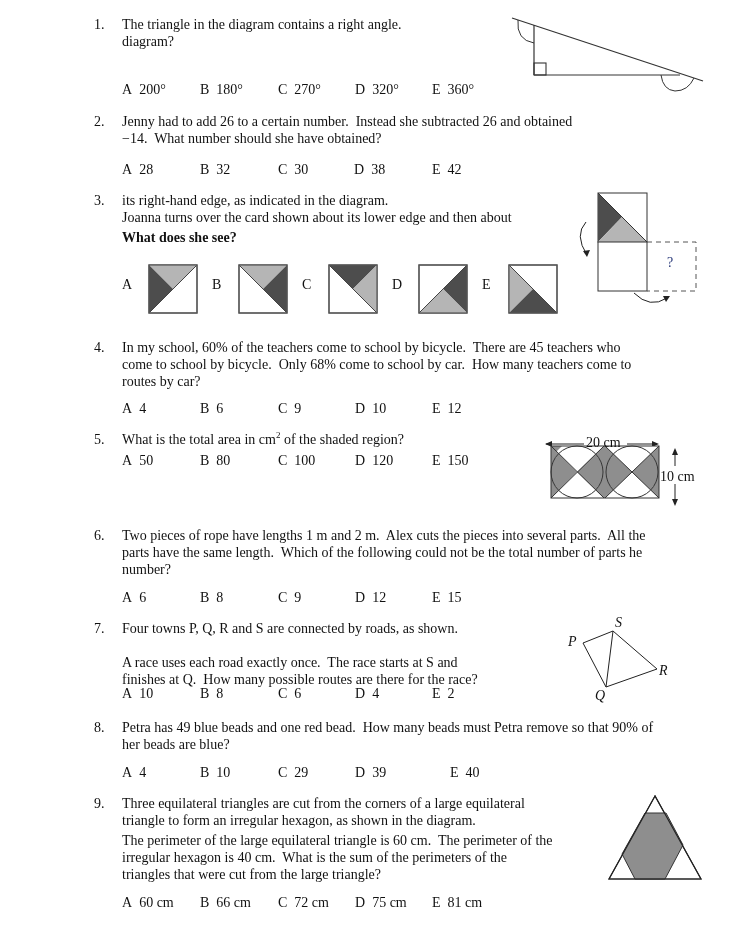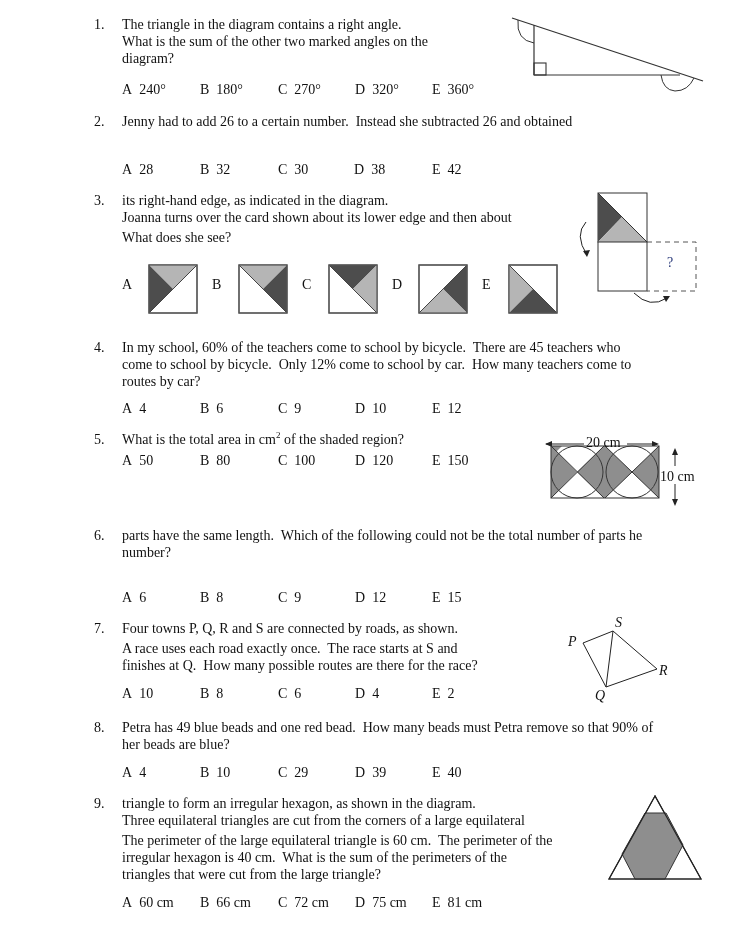--- a/index.html
+++ b/index.html
@@ -19,60 +19,60 @@
   sup { font-size: 9px; line-height: 0; }
   i { font-style: italic; }
 </style>
 </head>
 <body>
 
 <div class="q" style="top:16px;">
   <span class="qnum">1.</span>
   <div class="qtext">
     <div class="para">The triangle in the diagram contains a right angle.</div>
-    <div class="para">What is the sum of the other two marked angles on the</div>
     <div class="para">diagram?</div>
   </div>
   <div class="opts" style="top:65px;">
-    <span class="opt" style="left:0"><span>A</span>&nbsp;&nbsp;<span>240°</span></span>
+    <span class="opt" style="left:0"><span>A</span>&nbsp;&nbsp;<span>200°</span></span>
     <span class="opt" style="left:78px"><span>B</span>&nbsp;&nbsp;<span>180°</span></span>
     <span class="opt" style="left:156px"><span>C</span>&nbsp;&nbsp;<span>270°</span></span>
     <span class="opt" style="left:233px"><span>D</span>&nbsp;&nbsp;<span>320°</span></span>
     <span class="opt" style="left:310px"><span>E</span>&nbsp;&nbsp;<span>360°</span></span>
   </div>
 </div>
 <svg class="diagram" style="left:500px;top:10px;" width="220" height="100" viewBox="0 0 220 100">
   <line x1="12" y1="8" x2="203" y2="71" stroke="#333" stroke-width="1.2"></line>
   <line x1="34" y1="15" x2="34" y2="65" stroke="#333" stroke-width="1.2"></line>
   <line x1="34" y1="65" x2="180" y2="65" stroke="#777" stroke-width="1.6"></line>
   <rect x="34" y="53" width="12" height="12" fill="none" stroke="#333" stroke-width="1.1"></rect>
   <path d="M18,10 Q16,30 34,33" fill="none" stroke="#333" stroke-width="1"></path>
   <path d="M161,65 Q163,80 175,81 Q188,81 194,68" fill="none" stroke="#333" stroke-width="1"></path>
 </svg>
 
 <div class="q" style="top:113px;">
   <span class="qnum">2.</span>
   <div class="qtext">
     <div class="para">Jenny had to add 26 to a certain number.  Instead she subtracted 26 and obtained</div>
+    <div class="para">−14.  What number should she have obtained?</div>
   </div>
   <div class="opts" style="top:48px;">
     <span class="opt" style="left:0"><span>A</span>&nbsp;&nbsp;<span>28</span></span>
     <span class="opt" style="left:78px"><span>B</span>&nbsp;&nbsp;<span>32</span></span>
     <span class="opt" style="left:156px"><span>C</span>&nbsp;&nbsp;<span>30</span></span>
     <span class="opt" style="left:232px"><span>D</span>&nbsp;&nbsp;<span>38</span></span>
     <span class="opt" style="left:310px"><span>E</span>&nbsp;&nbsp;<span>42</span></span>
   </div>
 </div>
 
 <div class="q" style="top:192px;">
   <span class="qnum">3.</span>
   <div class="qtext">
     <div class="para">its right-hand edge, as indicated in the diagram.</div>
     <div class="para">Joanna turns over the card shown about its lower edge and then about</div>
-    <div class="para" style="margin-top:3px;">What does she see?</div>
+    <div class="para" style="margin-top:3px;font-weight:bold;">What does she see?</div>
   </div>
 </div>
 
 <span class="lbl" style="left:122px;top:277px;">A</span>
 <span class="lbl" style="left:212px;top:277px;">B</span>
 <span class="lbl" style="left:302px;top:277px;">C</span>
 <span class="lbl" style="left:392px;top:277px;">D</span>
 <span class="lbl" style="left:482px;top:277px;">E</span>
 
 <svg class="diagram" style="left:148px;top:264px;" width="50" height="50" viewBox="0 0 50 50">
@@ -124,21 +124,21 @@
     <path d="M74,108 Q90,124 107,113" fill="none" stroke="#222" stroke-width="1"></path>
     <polygon points="110,111 103,111 106,117" fill="#222"></polygon>
   </svg>
   <span class="lbl" style="left:107px;top:70px;color:#2a3a7a;">?</span>
 </div>
 
 <div class="q" style="top:339px;">
   <span class="qnum">4.</span>
   <div class="qtext">
     <div class="para">In my school, 60% of the teachers come to school by bicycle.  There are 45 teachers who</div>
-    <div class="para">come to school by bicycle.  Only 12% come to school by car.  How many teachers come to</div>
+    <div class="para">come to school by bicycle.  Only 68% come to school by car.  How many teachers come to</div>
     <div class="para">routes by car?</div>
   </div>
   <div class="opts" style="top:61px;">
     <span class="opt" style="left:0"><span>A</span>&nbsp;&nbsp;<span>4</span></span>
     <span class="opt" style="left:78px"><span>B</span>&nbsp;&nbsp;<span>6</span></span>
     <span class="opt" style="left:156px"><span>C</span>&nbsp;&nbsp;<span>9</span></span>
     <span class="opt" style="left:233px"><span>D</span>&nbsp;&nbsp;<span>10</span></span>
     <span class="opt" style="left:310px"><span>E</span>&nbsp;&nbsp;<span>12</span></span>
   </div>
 </div>
@@ -203,37 +203,38 @@
     <line x1="135" y1="52" x2="135" y2="72" stroke="#222" stroke-width="1"></line>
     <polygon points="135,74 132,67 138,67" fill="#222"></polygon>
   </svg>
   <span class="lbl" style="left:46px;top:3px;">20 cm</span>
   <span class="lbl" style="left:120px;top:37px;">10 cm</span>
 </div>
 
 <div class="q" style="top:527px;">
   <span class="qnum">6.</span>
   <div class="qtext">
+    <div class="para">Two pieces of rope have lengths 1 m and 2 m.  Alex cuts the pieces into several parts.  All the</div>
     <div class="para">parts have the same length.  Which of the following could not be the total number of parts he</div>
     <div class="para">number?</div>
   </div>
   <div class="opts" style="top:62px;">
     <span class="opt" style="left:0"><span>A</span>&nbsp;&nbsp;<span>6</span></span>
     <span class="opt" style="left:78px"><span>B</span>&nbsp;&nbsp;<span>8</span></span>
     <span class="opt" style="left:156px"><span>C</span>&nbsp;&nbsp;<span>9</span></span>
     <span class="opt" style="left:233px"><span>D</span>&nbsp;&nbsp;<span>12</span></span>
     <span class="opt" style="left:310px"><span>E</span>&nbsp;&nbsp;<span>15</span></span>
   </div>
 </div>
 
 <div class="q" style="top:620px;">
   <span class="qnum">7.</span>
   <div class="qtext">
     <div class="para">Four towns P, Q, R and S are connected by roads, as shown.</div>
-    <div class="para" style="margin-top:3px;">A race uses each road exactly once.  The race starts at S and</div>
+    <div class="para" style="margin-top:17px;">A race uses each road exactly once.  The race starts at S and</div>
     <div class="para">finishes at Q.  How many possible routes are there for the race?</div>
   </div>
   <div class="opts" style="top:65px;">
     <span class="opt" style="left:0"><span>A</span>&nbsp;&nbsp;<span>10</span></span>
     <span class="opt" style="left:78px"><span>B</span>&nbsp;&nbsp;<span>8</span></span>
     <span class="opt" style="left:156px"><span>C</span>&nbsp;&nbsp;<span>6</span></span>
     <span class="opt" style="left:233px"><span>D</span>&nbsp;&nbsp;<span>4</span></span>
     <span class="opt" style="left:310px"><span>E</span>&nbsp;&nbsp;<span>2</span></span>
   </div>
 </div>
@@ -255,29 +256,29 @@
   <span class="qnum">8.</span>
   <div class="qtext">
     <div class="para">Petra has 49 blue beads and one red bead.  How many beads must Petra remove so that 90% of</div>
     <div class="para">her beads are blue?</div>
   </div>
   <div class="opts" style="top:45px;">
     <span class="opt" style="left:0"><span>A</span>&nbsp;&nbsp;<span>4</span></span>
     <span class="opt" style="left:78px"><span>B</span>&nbsp;&nbsp;<span>10</span></span>
     <span class="opt" style="left:156px"><span>C</span>&nbsp;&nbsp;<span>29</span></span>
     <span class="opt" style="left:233px"><span>D</span>&nbsp;&nbsp;<span>39</span></span>
-    <span class="opt" style="left:310px"><span>E</span>&nbsp;&nbsp;<span>40</span></span>
+    <span class="opt" style="left:328px"><span>E</span>&nbsp;&nbsp;<span>40</span></span>
   </div>
 </div>
 
 <div class="q" style="top:795px;">
   <span class="qnum">9.</span>
   <div class="qtext">
+    <div class="para">Three equilateral triangles are cut from the corners of a large equilateral</div>
     <div class="para">triangle to form an irregular hexagon, as shown in the diagram.</div>
-    <div class="para">Three equilateral triangles are cut from the corners of a large equilateral</div>
     <div class="para" style="margin-top:3px;">The perimeter of the large equilateral triangle is 60 cm.  The perimeter of the</div>
     <div class="para">irregular hexagon is 40 cm.  What is the sum of the perimeters of the</div>
     <div class="para">triangles that were cut from the large triangle?</div>
   </div>
   <div class="opts" style="top:99px;">
     <span class="opt" style="left:0"><span>A</span>&nbsp;&nbsp;<span>60 cm</span></span>
     <span class="opt" style="left:78px"><span>B</span>&nbsp;&nbsp;<span>66 cm</span></span>
     <span class="opt" style="left:156px"><span>C</span>&nbsp;&nbsp;<span>72 cm</span></span>
     <span class="opt" style="left:233px"><span>D</span>&nbsp;&nbsp;<span>75 cm</span></span>
     <span class="opt" style="left:310px"><span>E</span>&nbsp;&nbsp;<span>81 cm</span></span>

